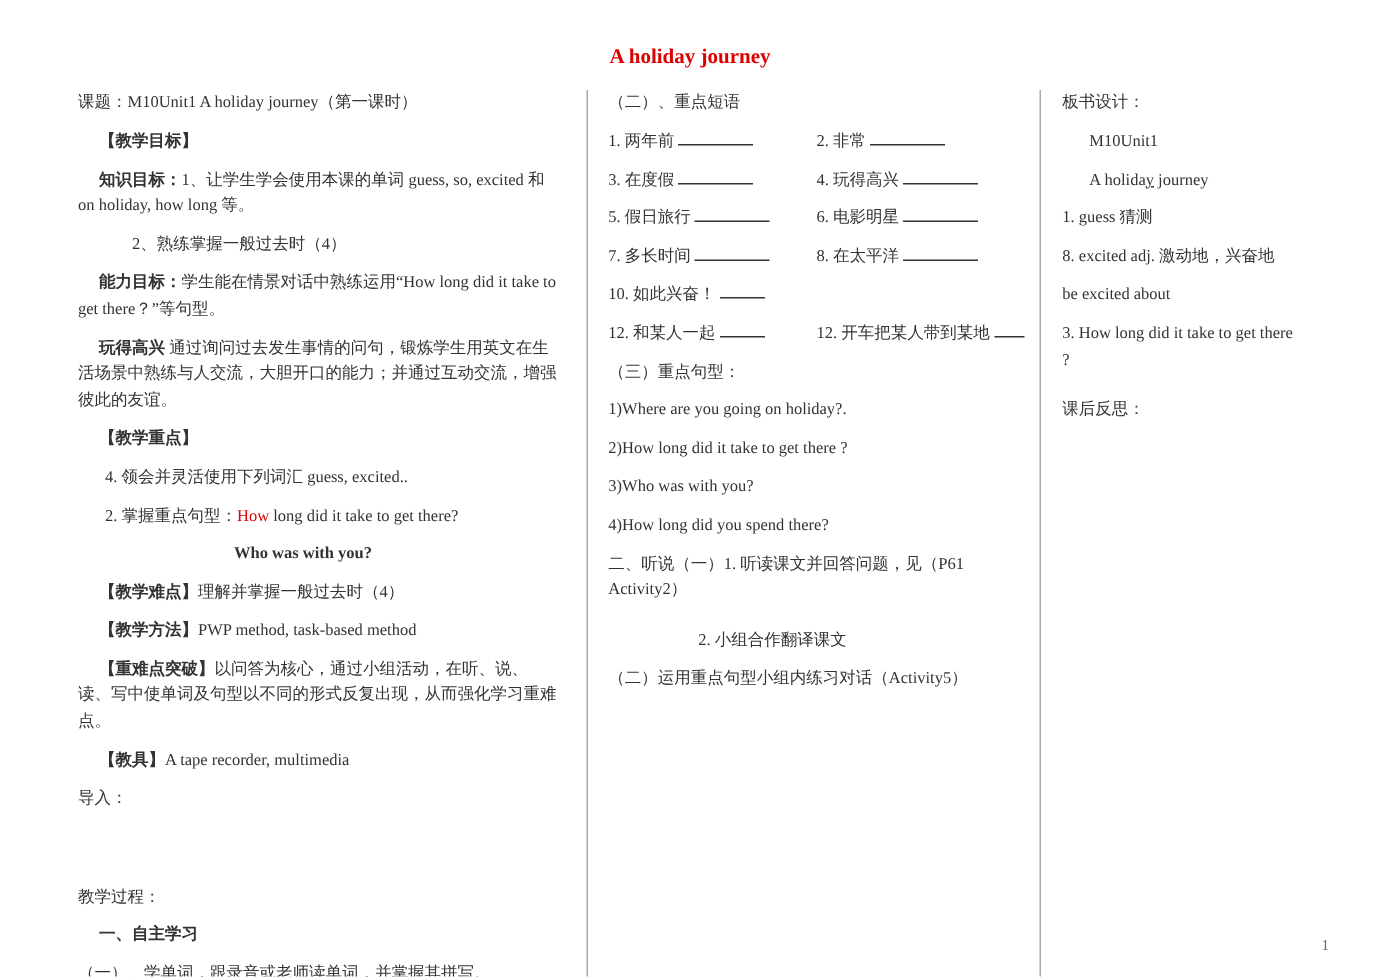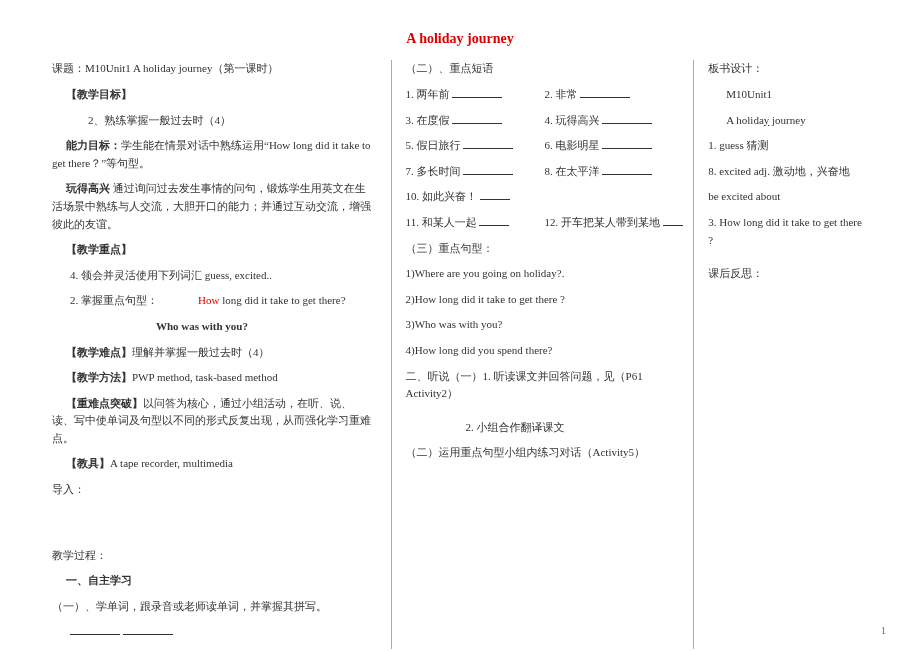--- a/index.html
+++ b/index.html
@@ -29,21 +29,21 @@
       padding: 0 12px;
     }
     .col-left { width: 360px; border-right: 1px solid #aaa; padding-right: 18px; }
     .col-mid { width: 310px; border-right: 1px solid #aaa; padding-left: 14px; padding-right: 10px; }
     .col-right { width: 190px; padding-left: 14px; }
     .line { margin-bottom: 8px; }
     .section-head { font-weight: bold; margin-left: 14px; }
     .indent { padding-left: 18px; }
     .indent2 { padding-left: 36px; }
     .blank { border-bottom: 1px solid #333; display: inline-block; min-width: 50px; height: 11px; }
-    .red { color: #d00; margin-left: 40px; }
+    .red { color: #d00; }
     u { text-decoration: underline; }
     .row2 { display: flex; }
     .row2 > span:first-child { width: 50%; }
     .row2 > span:last-child { width: 50%; }
     .page-num {
       position: absolute;
       bottom: 12px;
       right: 34px;
       font-size: 10px;
       color: #666;
@@ -52,20 +52,23 @@
 </head>
 <body>
 
 <div class="page-title">A holiday journey</div>
 
 <div class="columns">
 
   <div class="col col-left">
     <div class="line">课题：M10Unit1  A holiday journey（第一课时）</div>
     <div class="line section-head">【教学目标】</div>
+    <div class="line">
+      <span class="section-head">知识目标：</span><span>1、让学生学会使用本课的单词 guess, so, excited 和 on holiday, how long 等。</span>
+    </div>
     <div class="line indent2">2、熟练掌握一般过去时（4）</div>
     <div class="line">
       <span class="section-head">能力目标：</span><span>学生能在情景对话中熟练运用“How long did it take to get there？”等句型。</span>
     </div>
     <div class="line">
       <span class="section-head">玩得高兴</span><span> 通过询问过去发生事情的问句，锻炼学生用英文在生活场景中熟练与人交流，大胆开口的能力；并通过互动交流，增强彼此的友谊。</span>
     </div>
     <div class="line section-head">【教学重点】</div>
     <div class="line indent">4. 领会并灵活使用下列词汇 guess, excited..</div>
     <div class="line indent">
@@ -111,21 +114,21 @@
       <span><span>6. 电影明星</span> <span class="blank"></span></span>
     </div>
     <div class="line row2">
       <span><span>7. 多长时间</span> <span class="blank"></span></span>
       <span><span>8. 在太平洋</span> <span class="blank"></span></span>
     </div>
     <div class="line row2">
       <span><span>10. 如此兴奋！</span> <span class="blank" style="min-width:30px"></span></span>
     </div>
     <div class="line row2">
-      <span><span>11. 和某人一起</span> <span class="blank" style="min-width:30px"></span></span>
+      <span><span>12. 和某人一起</span> <span class="blank" style="min-width:30px"></span></span>
       <span><span>12. 开车把某人带到某地</span> <span class="blank" style="min-width:20px"></span></span>
     </div>
     <div class="line">（三）重点句型：</div>
     <div class="line">1)Where are you going on holiday?.</div>
     <div class="line">2)How long did it take to get there ?</div>
     <div class="line">3)Who was with you?</div>
     <div class="line">4)How long did you spend there?</div>
     <div class="line">二、听说（一）1. 听读课文并回答问题，见（P61 Activity2）</div>
     <div style="height:8px"></div>
     <div class="line indent2" style="padding-left:60px">2. 小组合作翻译课文</div>

